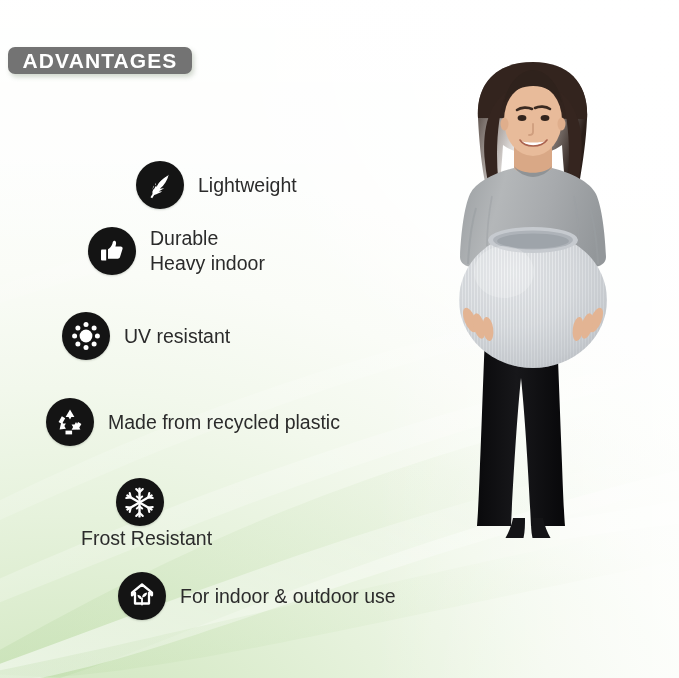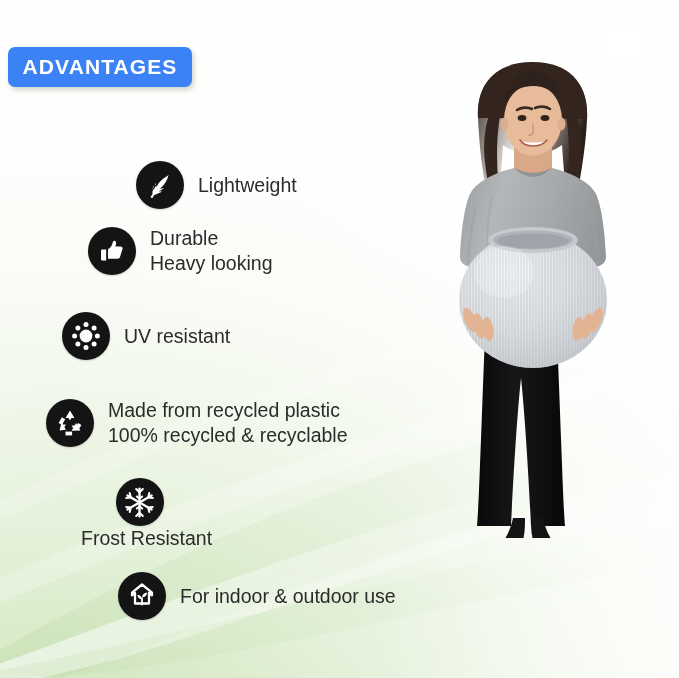--- a/index.html
+++ b/index.html
@@ -44,22 +44,22 @@
     inset: 0;
     background: linear-gradient(to right, rgba(255,255,255,0) 55%, rgba(255,255,255,0.30) 80%, rgba(255,255,255,0.55) 100%);
   }
 
   
   .badge {
     position: absolute;
     left: 8px;
     top: 47px;
     width: 184px;
-    height: 40px;
-    background: #3b82f6;
+    height: 27px;
+    background: #737373;
     border-radius: 7px;
     box-shadow: 2px 3px 5px rgba(90,110,80,0.28);
     display: flex;
     align-items: center;
     justify-content: center;
   }
   .badge-text {
     color: #ffffff;
     font-size: 21px;
     font-weight: bold;
@@ -160,21 +160,21 @@
 
   <div class="feature" style="left:88px; top:226px;justify-content:center;">
     <span class="feat-icon">
       <svg width="30" height="30" viewBox="0 0 30 30">
         <path d="M5 13.5h4.2v11H5a1 1 0 0 1-1-1v-9a1 1 0 0 1 1-1z" fill="#ffffff"></path>
         <path d="M11 13.2c2-1.3 3.6-3.1 4.3-5.2 0.3-0.9 0.3-2 0.8-2.6 0.8-1 2.4-0.6 2.8 0.6 0.4 1.3 0.1 3-0.5 4.6h5.3c1.3 0 2.2 1.2 1.8 2.4l-2.5 8.1c-0.3 1-1.2 1.6-2.2 1.6H11z" fill="#ffffff"></path>
       </svg>
     </span>
     <span class="feat-text">
       <span>Durable</span>
-      <span class="feat-line2">Heavy looking</span>
+      <span class="feat-line2">Heavy indoor</span>
     </span>
   </div>
 
   <div class="feature" style="left:62px; top:312px;">
     <span class="feat-icon">
       <svg width="32" height="32" viewBox="0 0 32 32">
         <circle cx="16" cy="16" r="6.4" fill="#ffffff"></circle>
         <g fill="#ffffff">
           <circle cx="16" cy="4.6" r="2.5"></circle>
           <circle cx="24.1" cy="7.9" r="2.5"></circle>
@@ -200,21 +200,20 @@
           <path d="M5.6 23.6l1.9-8.6 1.5 2.6 2.9-0.1 -1.5 2.6 1.5 2.6z"></path>
           <path d="M26.4 23.6l-8.8 0.1 1.5-2.6 -1.5-2.6 3 0 1.4-2.6z"></path>
           <path d="M11.2 12.2l-3.3 5.7 -3.3-1.9 3.3-5.7z"></path>
           <path d="M24.1 16.0l-3.3 5.7 3.3 1.9 3.3-5.7z"></path>
           <path d="M11.5 24.6h6.6v3.8h-6.6z"></path>
         </g>
       </svg>
     </span>
     <span class="feat-text">
       <span>Made from recycled plastic</span>
-      <span class="feat-line2">100% recycled &amp; recyclable</span>
     </span>
   </div>
 
   <div class="feature" style="left:67px; top:478px;flex-direction:column;">
     <span class="feat-icon">
       <svg width="33" height="33" viewBox="0 0 32 32">
         <g stroke="#ffffff" stroke-width="2.3" stroke-linecap="round" fill="none">
           <line x1="16" y1="2.5" x2="16" y2="29.5"></line>
           <line x1="4.3" y1="9.3" x2="27.7" y2="22.7"></line>
           <line x1="4.3" y1="22.7" x2="27.7" y2="9.3"></line>

